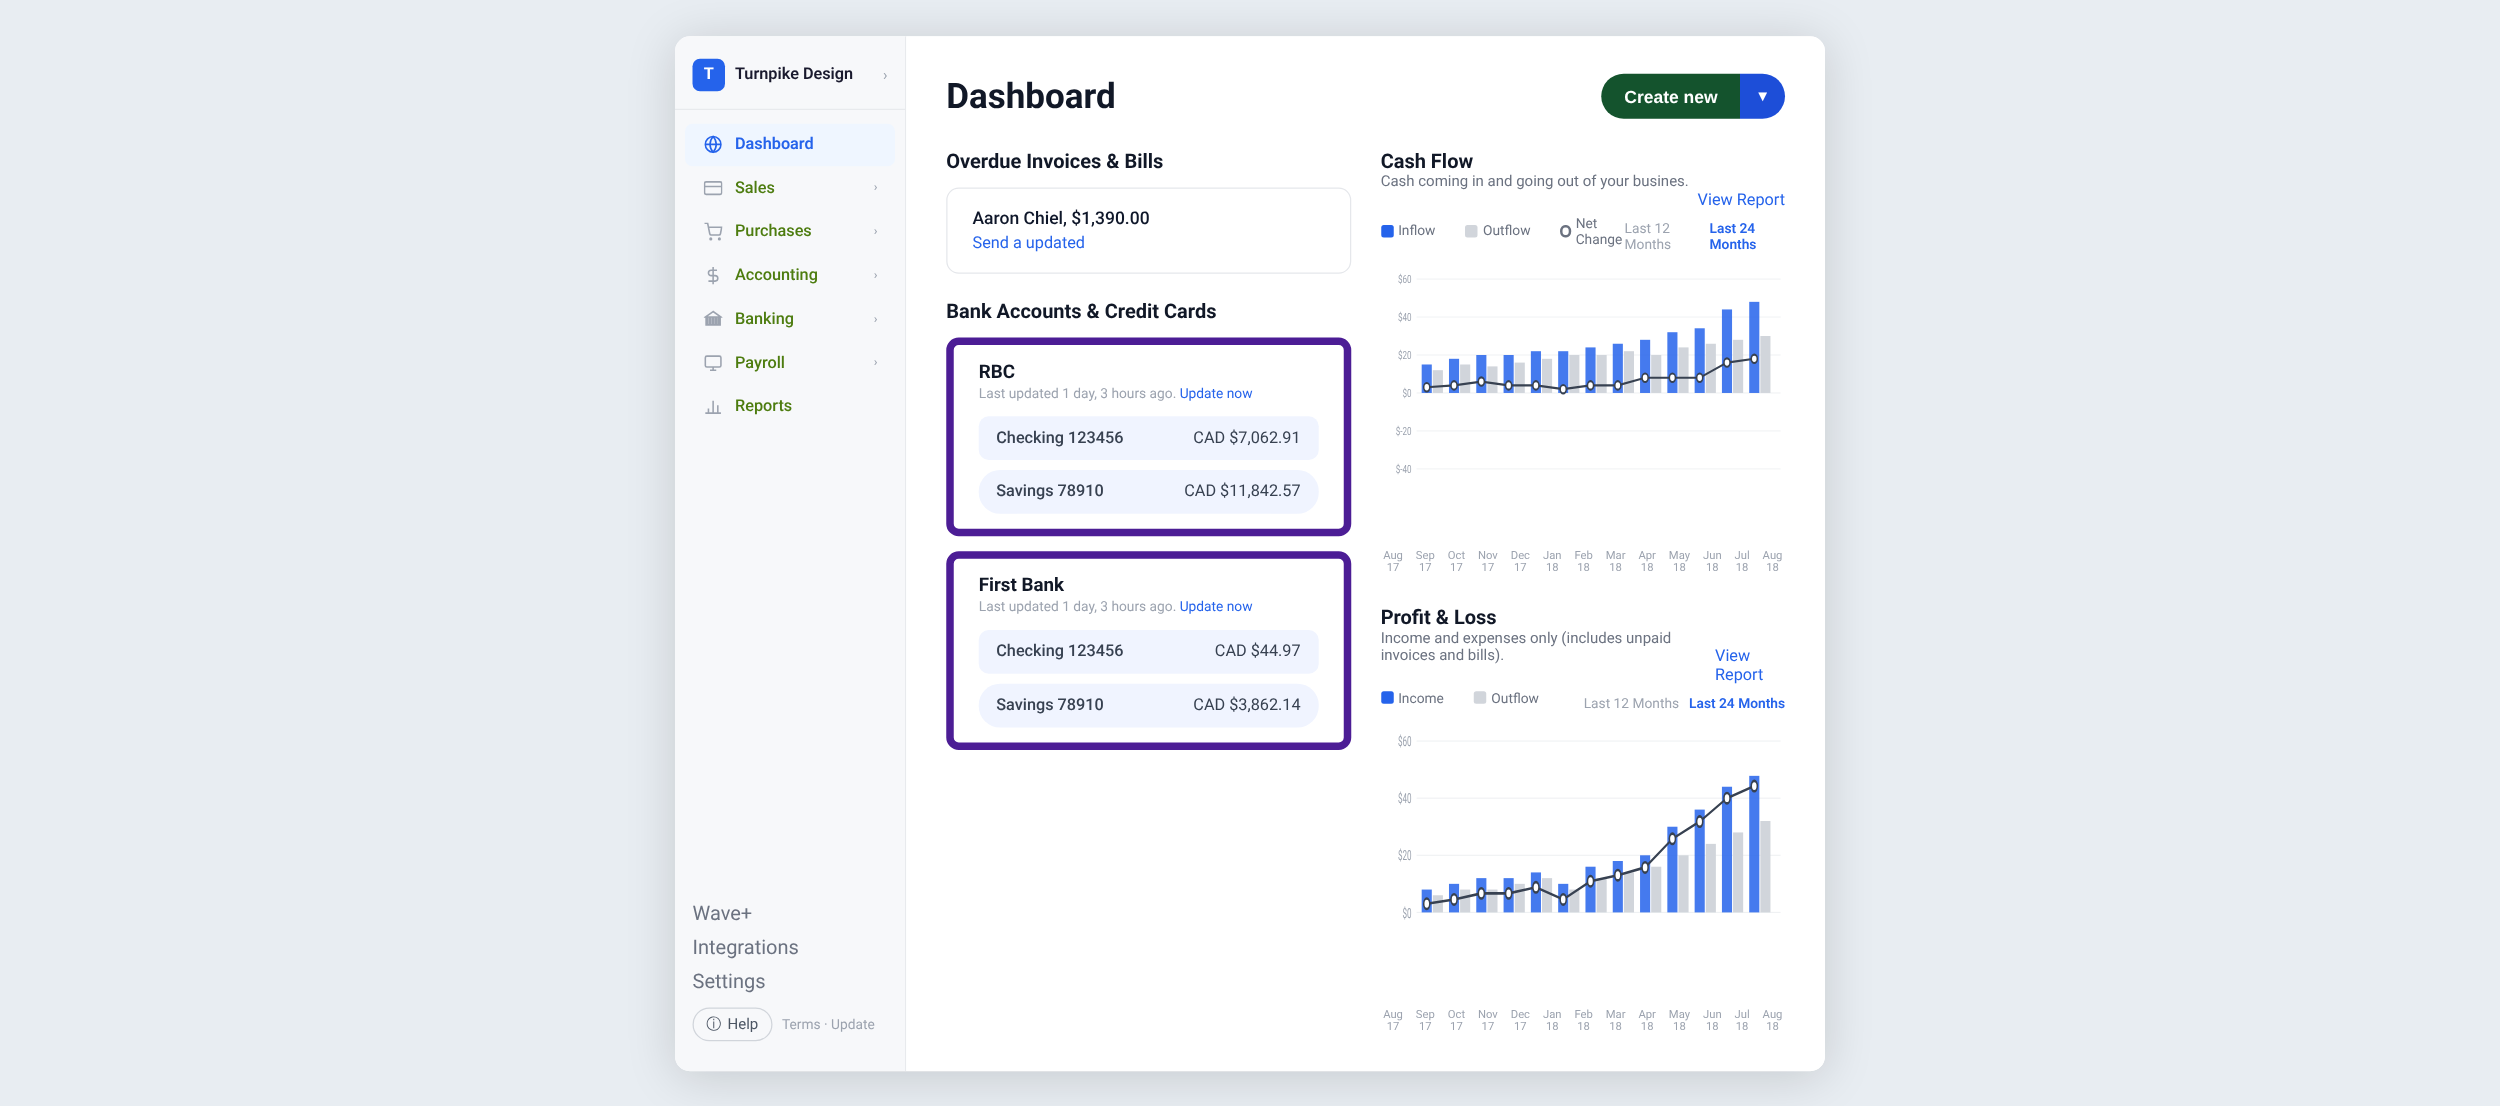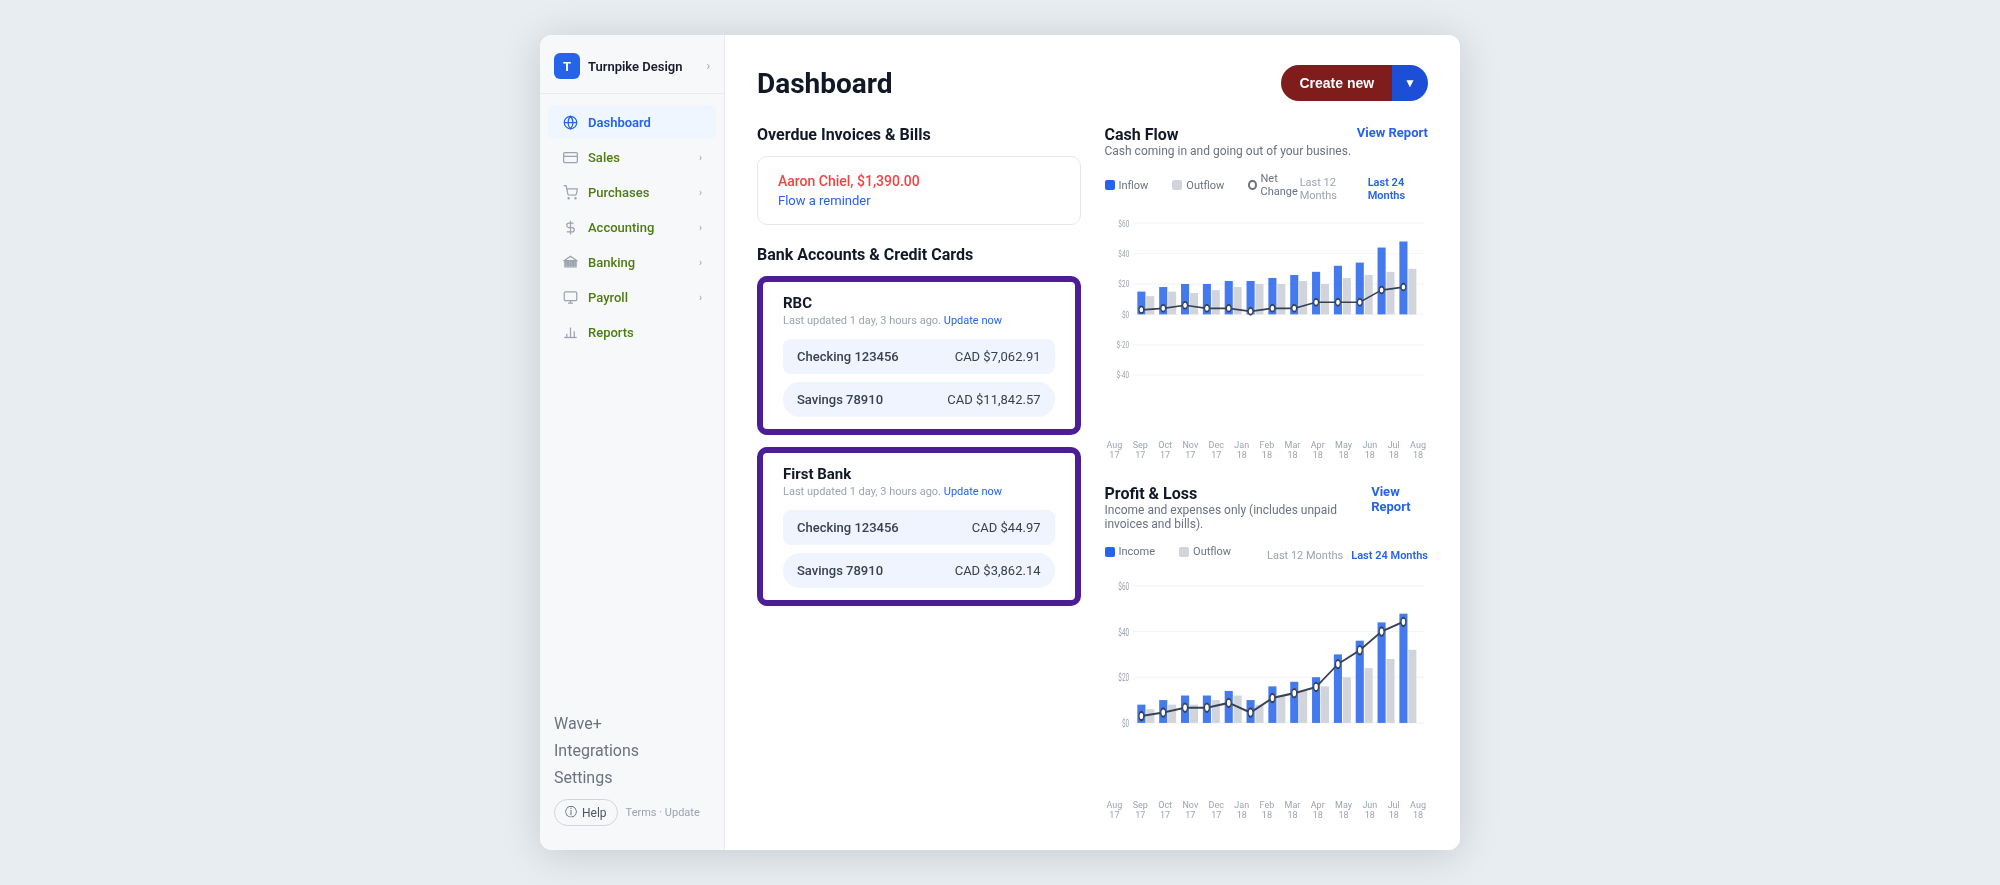--- a/index.html
+++ b/index.html
@@ -149,21 +149,21 @@
     .page-title {
       font-size: 28px;
       font-weight: 700;
       color: #111827;
     }
     .create-new-group {
       display: flex;
       align-items: stretch;
     }
     .create-new-btn {
-      background: #7f1d1d;
+      background: #14532d;
       color: white;
       border: none;
       padding: 10px 18px;
       font-size: 14px;
       font-weight: 600;
       border-radius: 24px 0 0 24px;
       cursor: pointer;
     }
     .create-new-dropdown {
       background: #1d4ed8;
@@ -187,21 +187,21 @@
     }
     
     .invoice-card {
       border: 1px solid #e5e7eb;
       border-radius: 10px;
       padding: 16px 20px;
       margin-bottom: 0;
     }
     .invoice-name {
       font-size: 14px;
-      color: #ef4444;
+      color: #0f172a;
       font-weight: 500;
       margin-bottom: 4px;
     }
     .invoice-remind {
       font-size: 13px;
       color: #2563eb;
       cursor: pointer;
     }
     
     .bank-card {
@@ -238,21 +238,21 @@
     
     .chart-section { }
     .chart-header {
       display: flex;
       align-items: flex-start;
       justify-content: space-between;
       margin-bottom: 4px;
     }
     .chart-title { font-size: 16px; font-weight: 700; color: #111827; }
     .chart-subtitle { font-size: 12px; color: #6b7280; margin-bottom: 10px; }
-    .view-report-link { font-size: 13px; color: #2563eb; cursor: pointer; font-weight: 700; }
+    .view-report-link { font-size: 13px; color: #2563eb; cursor: pointer; font-weight: 400; margin-top: 34px; }
     .chart-legend {
       display: flex;
       align-items: center;
       gap: 24px;
       margin-bottom: 8px;
       font-size: 11px;
       color: #6b7280;
     }
     .legend-item { display: flex; align-items: center; gap: 4px; }
     .legend-dot {
@@ -436,21 +436,21 @@
     </div>
 
     <div class="content-grid">
 
       <div>
 
         <div>
           <div class="section-title">Overdue Invoices &amp; Bills</div>
           <div class="invoice-card">
             <div class="invoice-name">Aaron Chiel, $1,390.00</div>
-            <div class="invoice-remind">Flow a reminder</div>
+            <div class="invoice-remind">Send a updated</div>
           </div>
         </div>
 
         <div style="margin-top:20px;">
           <div class="section-title">Bank Accounts &amp; Credit Cards</div>
 
           <div class="bank-card">
             <div class="bank-name">RBC</div>
             <div class="bank-updated">
               <span>Last updated 1 day, 3 hours ago.</span>

